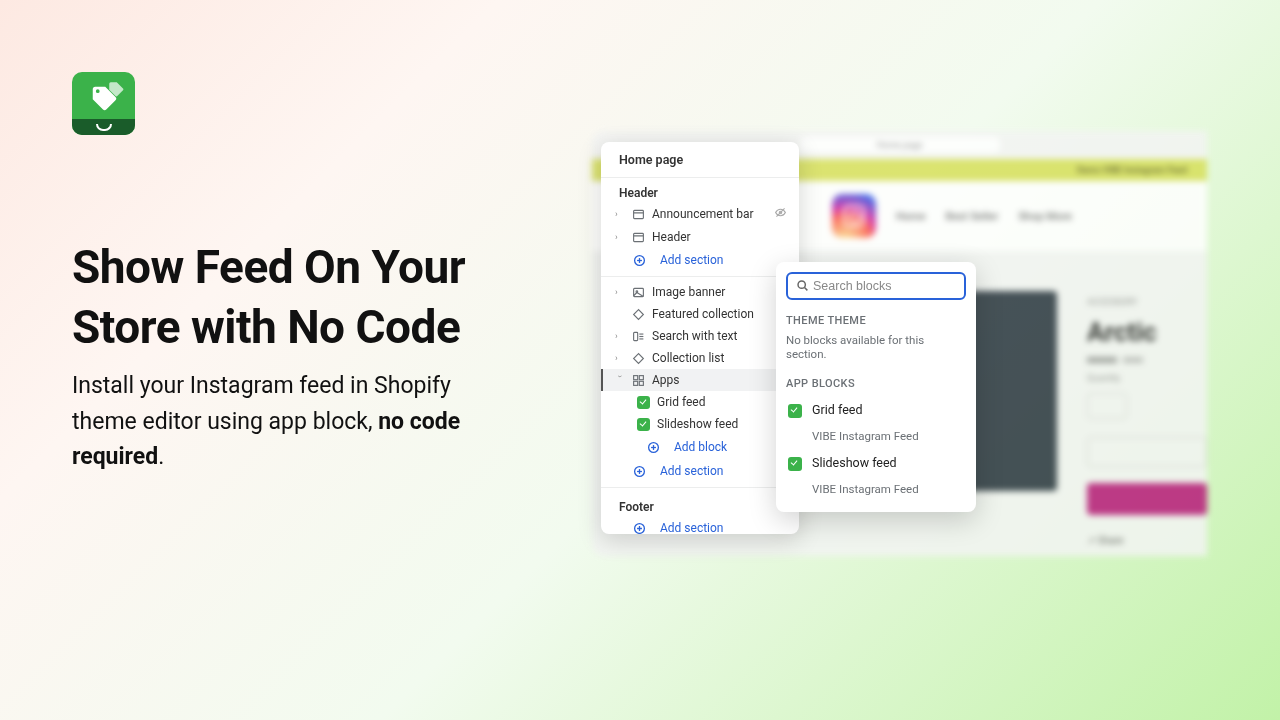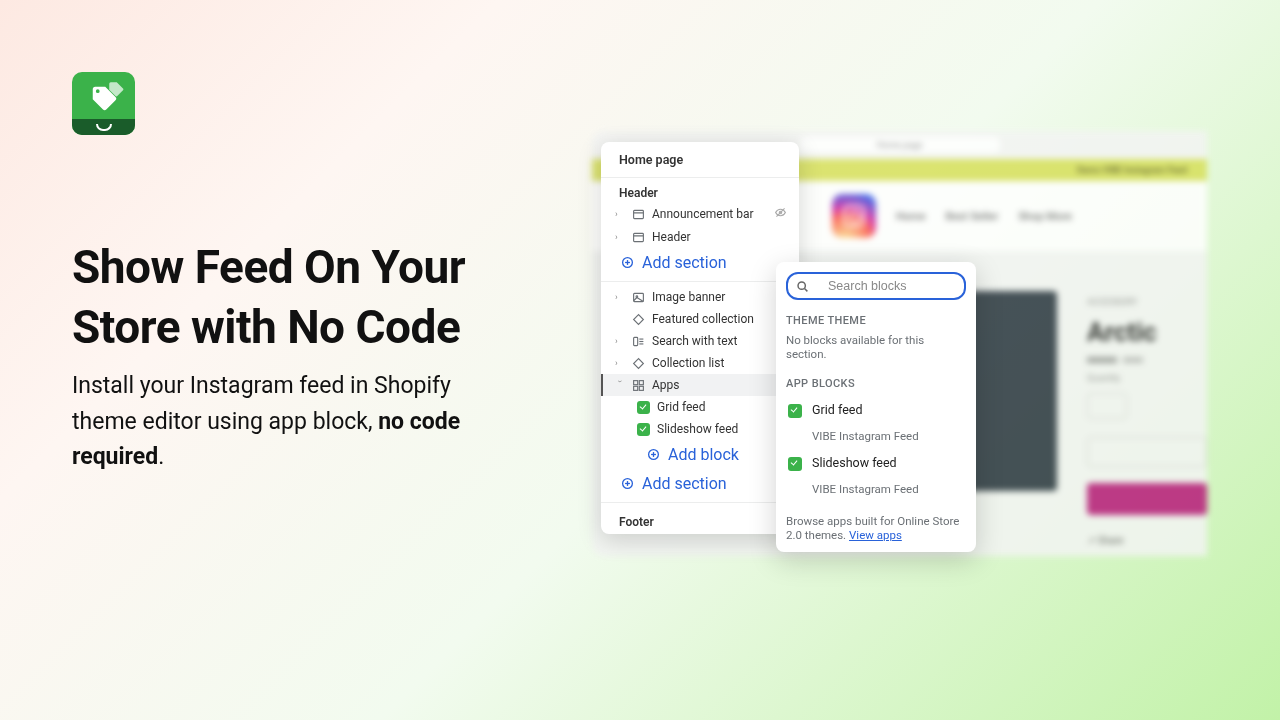--- a/index.html
+++ b/index.html
@@ -57,33 +57,33 @@
 .panel .title { padding:10px 18px; font-weight:600; font-size:12.5px; border-bottom:1px solid #eceded;}
 .panel .sect { padding:8px 18px 2px; font-weight:600; font-size:12px;}
 .panel .row { display:flex; align-items:center; gap:7px; padding:4px 12px 4px 14px; min-height:22px; position:relative;}
 .panel .row.hl { background:#f1f2f3; }
 .panel .row .chev { width:10px; color:#888; font-size:9px;}
 .panel .row .ico { width:13px; height:13px; display:flex; align-items:center; justify-content:center; color:#6b7075;}
 .panel .row .green { width:13px; height:13px; background:#3bb24a; border-radius:3px; position:relative;}
 .panel .row .green::after { content:''; position:absolute; width:5px; height:3px; border:1.5px solid #fff; border-top:none; border-right:none; transform:rotate(-50deg); top:3px; left:3px;}
 .panel .row .lbl { flex:1; font-size:12px;}
 .panel .row .eye { color:#aaa; font-size:11px;}
-.panel .add { display:flex; align-items:center; gap:8px; padding:5px 12px 5px 20px; color:#2962d9; font-size:16px;}
+.panel .add { display:flex; align-items:center; gap:14px; padding:5px 12px 5px 32px; color:#2962d9; font-size:12px;}
 .panel .add svg { width:13px; height:13px;}
 .panel .addsub { padding-left:46px;}
 .panel hr { border:none; border-top:1px solid #eceded; margin:4px 0;}
 .panel .indent { padding-left:36px;}
 
 .popover {
   position:absolute; top:262px; left:776px; width:200px;
   background:#fff; border-radius:8px; box-shadow:0 8px 28px rgba(0,0,0,0.18);
   padding:10px; font-size:12px;
 }
 .popover .search {
-  display:flex; align-items:center; gap:19px; border:2px solid #2962d9; border-radius:12px;
+  display:flex; gap:4px; border:2px solid #2962d9; border-radius:6px;
   padding:5px 8px; margin-bottom:14px;
 }
 .popover .search svg { width:13px; height:13px; color:#666; flex-shrink:0;}
 .popover .search input { border:none; outline:none; font-size:12.5px; width:100%; color:#333; background:transparent;}
 .popover .search input::placeholder { color:#888;}
 .popover .hdr { font-size:11px; letter-spacing:0.4px; font-weight:500; color:#6b7075; margin-bottom:6px;}
 .popover .none { font-size:11.5px; color:#6b7075; margin-bottom:16px;}
 .popover .item { display:flex; gap:10px; padding:6px 2px;}
 .popover .item .green { width:14px; height:14px; background:#3bb24a; border-radius:3px; position:relative; margin-top:2px; flex-shrink:0;}
 .popover .item .green::after { content:''; position:absolute; width:5px; height:3px; border:1.6px solid #fff; border-top:none; border-right:none; transform:rotate(-50deg); top:3px; left:3px;}
@@ -303,16 +303,13 @@
       <div class="sub">VIBE Instagram Feed</div>
     </div>
   </div>
   <div class="item">
     <span class="green"></span>
     <div class="col">
       <div class="name">Slideshow feed</div>
       <div class="sub">VIBE Instagram Feed</div>
     </div>
   </div>
-  <div class="foot">
-    <span>Browse apps built for Online Store 2.0 themes. </span><a href="#">View apps</a>
-  </div>
 </div>
 
 </body></html>

